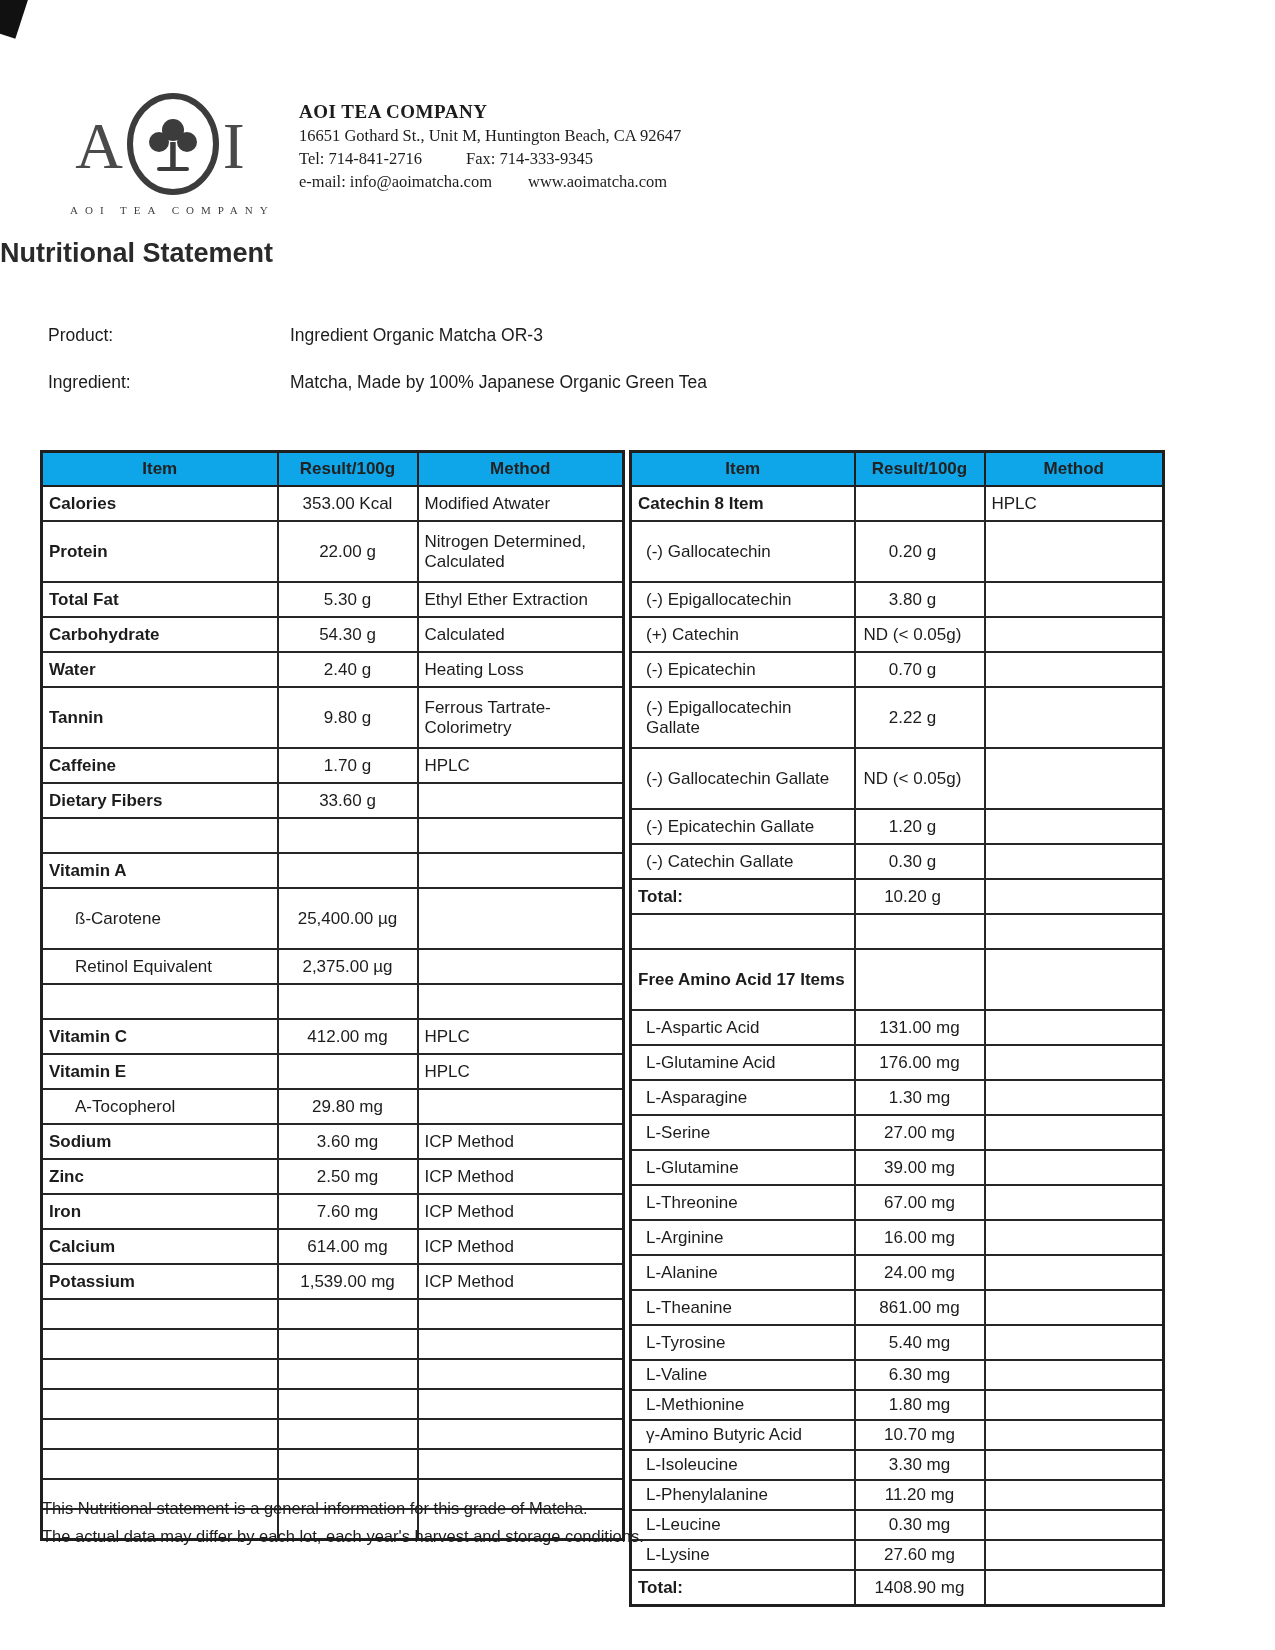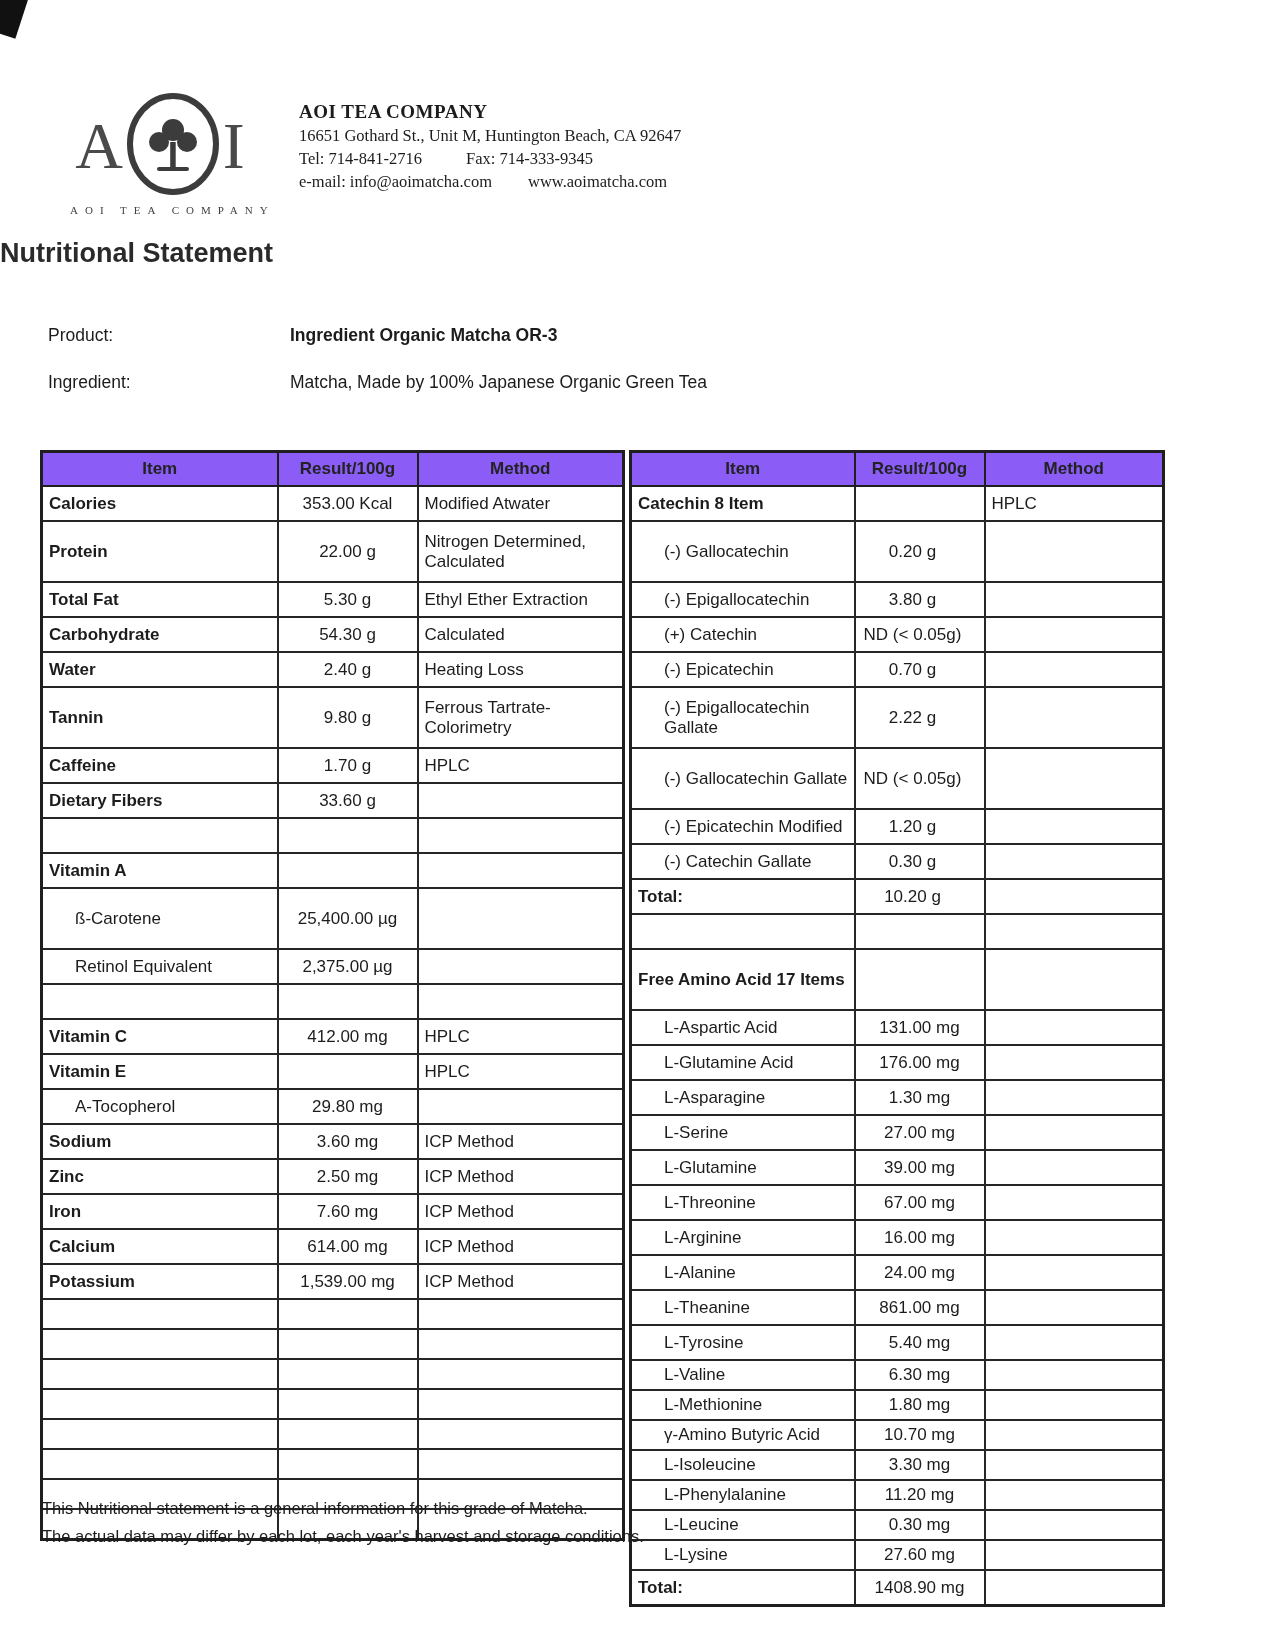--- a/index.html
+++ b/index.html
@@ -34,44 +34,44 @@
   .gap-med{display:inline-block;width:36px;}
   
   .doc-title{
     position:absolute;top:238px;left:0;width:1275px;
     font-size:27px;font-weight:700;color:#2a2a2a;margin:0;
   }
   .meta-row{position:absolute;left:48px;display:flex;font-size:17.5px;}
   .meta-row.product{top:325px;}
   .meta-row.ingredient{top:372px;}
   .meta-label{width:242px;}
-  .meta-value.bold{font-weight:700;}
+  .meta-value.bold{font-weight:400;}
   
   .tables{position:absolute;left:40px;top:450px;display:flex;gap:4px;}
   table.nutri{
     border-collapse:collapse;table-layout:fixed;background:#fff;
     border:3px solid #1f1f1f;height:1035px;
   }
   table.nutri.left{width:582px;}
   table.nutri.right{width:533px;}
   table.nutri th{
-    background:#8b5cf6;border:2px solid #1f1f1f;
+    background:#0ea5e9;border:2px solid #1f1f1f;
     font-size:17px;font-weight:700;height:30px;text-align:center;
     color:#222;
   }
   table.nutri td{
     border:2px solid #262626;font-size:17px;height:29px;
     padding:2px 6px;overflow:hidden;color:#1c1c1c;
   }
   td.c-item{text-align:left;padding-left:8px;}
   td.c-result{text-align:center;padding-right:16px;}
   td.c-method{text-align:left;padding-left:8px;margin-left:40px;}
   tr.bold td.c-item{font-weight:700;}
   tr.sub td.c-item{padding-left:32px;font-weight:400;}
-  table.nutri.right tr.sub td.c-item{padding-left:32px;margin-left:20px;}
+  table.nutri.right tr.sub td.c-item{padding-left:14px;margin-left:20px;}
   tr.center td.c-result{text-align:center;padding-right:20px;}
   tr.tall td{height:55px;}
   tr.short td{height:24px;}
   
   .page-footer{position:absolute;left:42px;top:1494px;font-size:16.5px;line-height:28px;}
 </style>
 </head>
 <body>
 
 <div class="page">
@@ -367,21 +367,21 @@
             <td class="c-method"></td>
           </tr>
 
           <tr class="sub tall center">
             <td class="c-item">(-) Gallocatechin Gallate</td>
             <td class="c-result">ND (&lt; 0.05g)</td>
             <td class="c-method"></td>
           </tr>
 
           <tr class="sub center">
-            <td class="c-item">(-) Epicatechin Modified</td>
+            <td class="c-item">(-) Epicatechin Gallate</td>
             <td class="c-result">1.20 g</td>
             <td class="c-method"></td>
           </tr>
 
           <tr class="sub center">
             <td class="c-item">(-) Catechin Gallate</td>
             <td class="c-result">0.30 g</td>
             <td class="c-method"></td>
           </tr>
 

